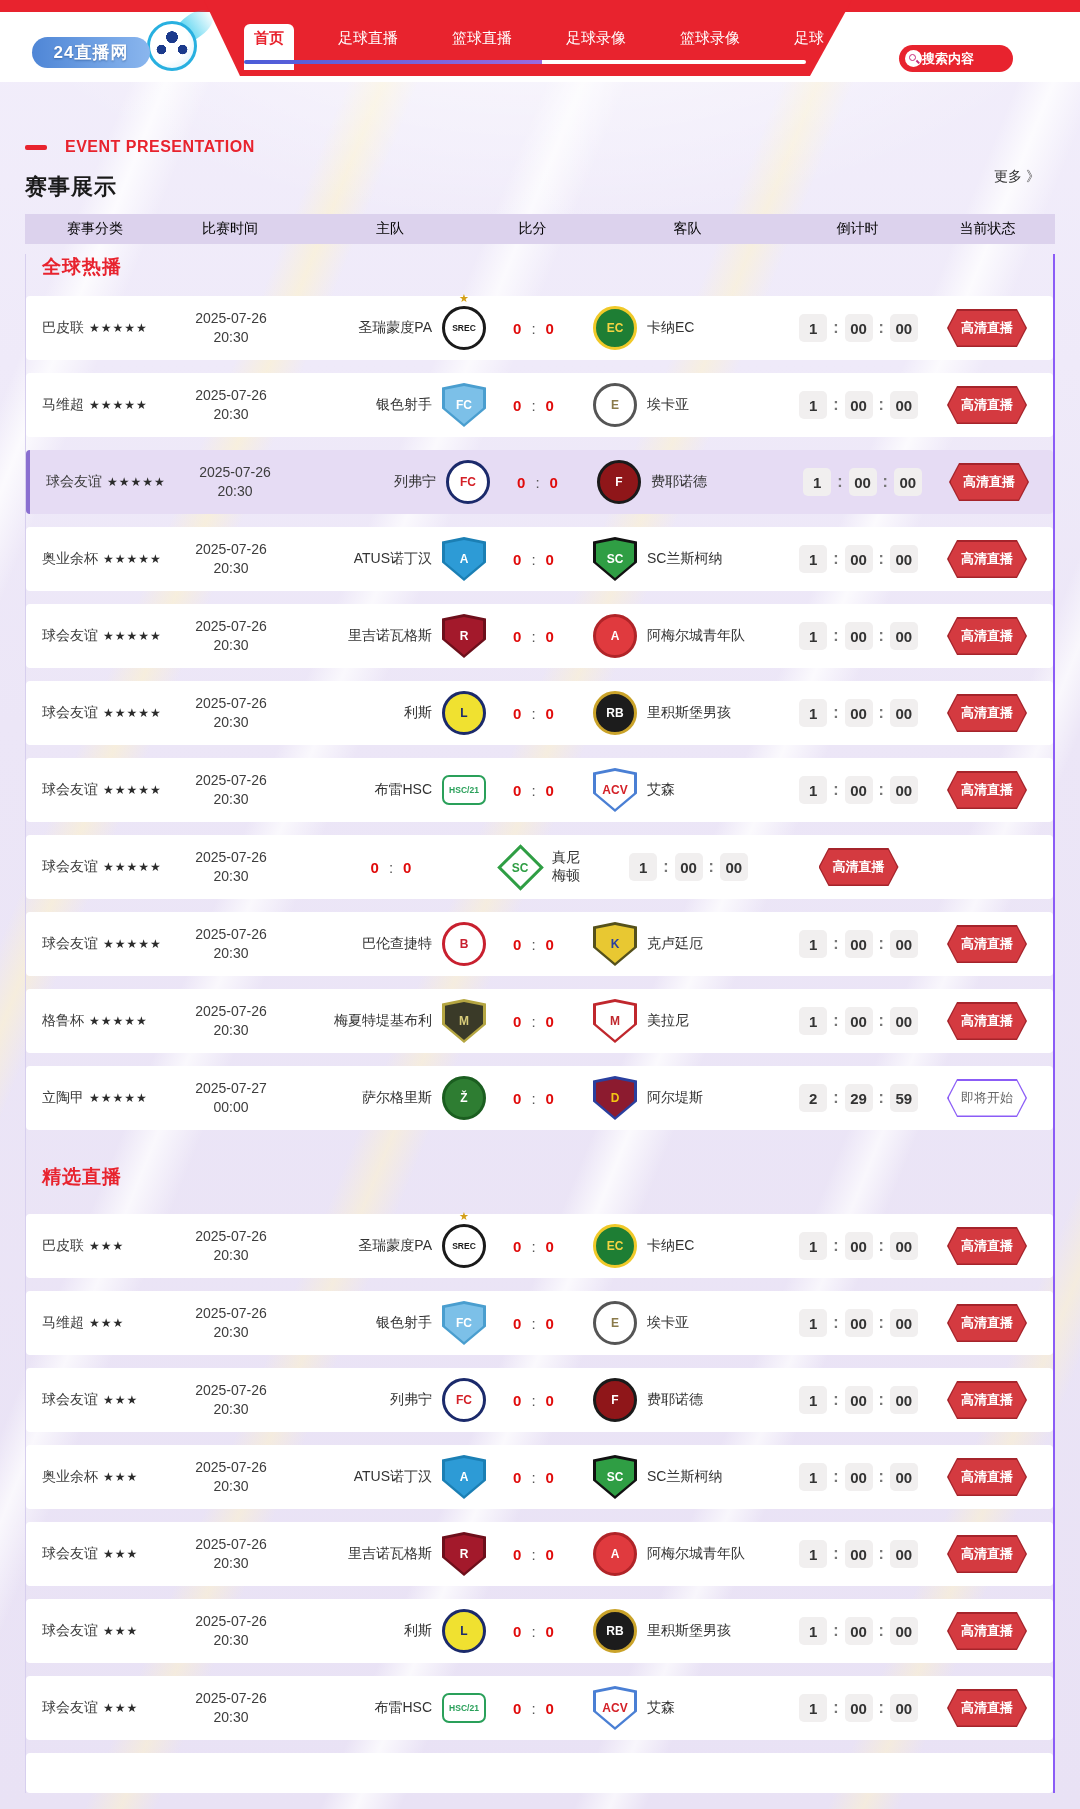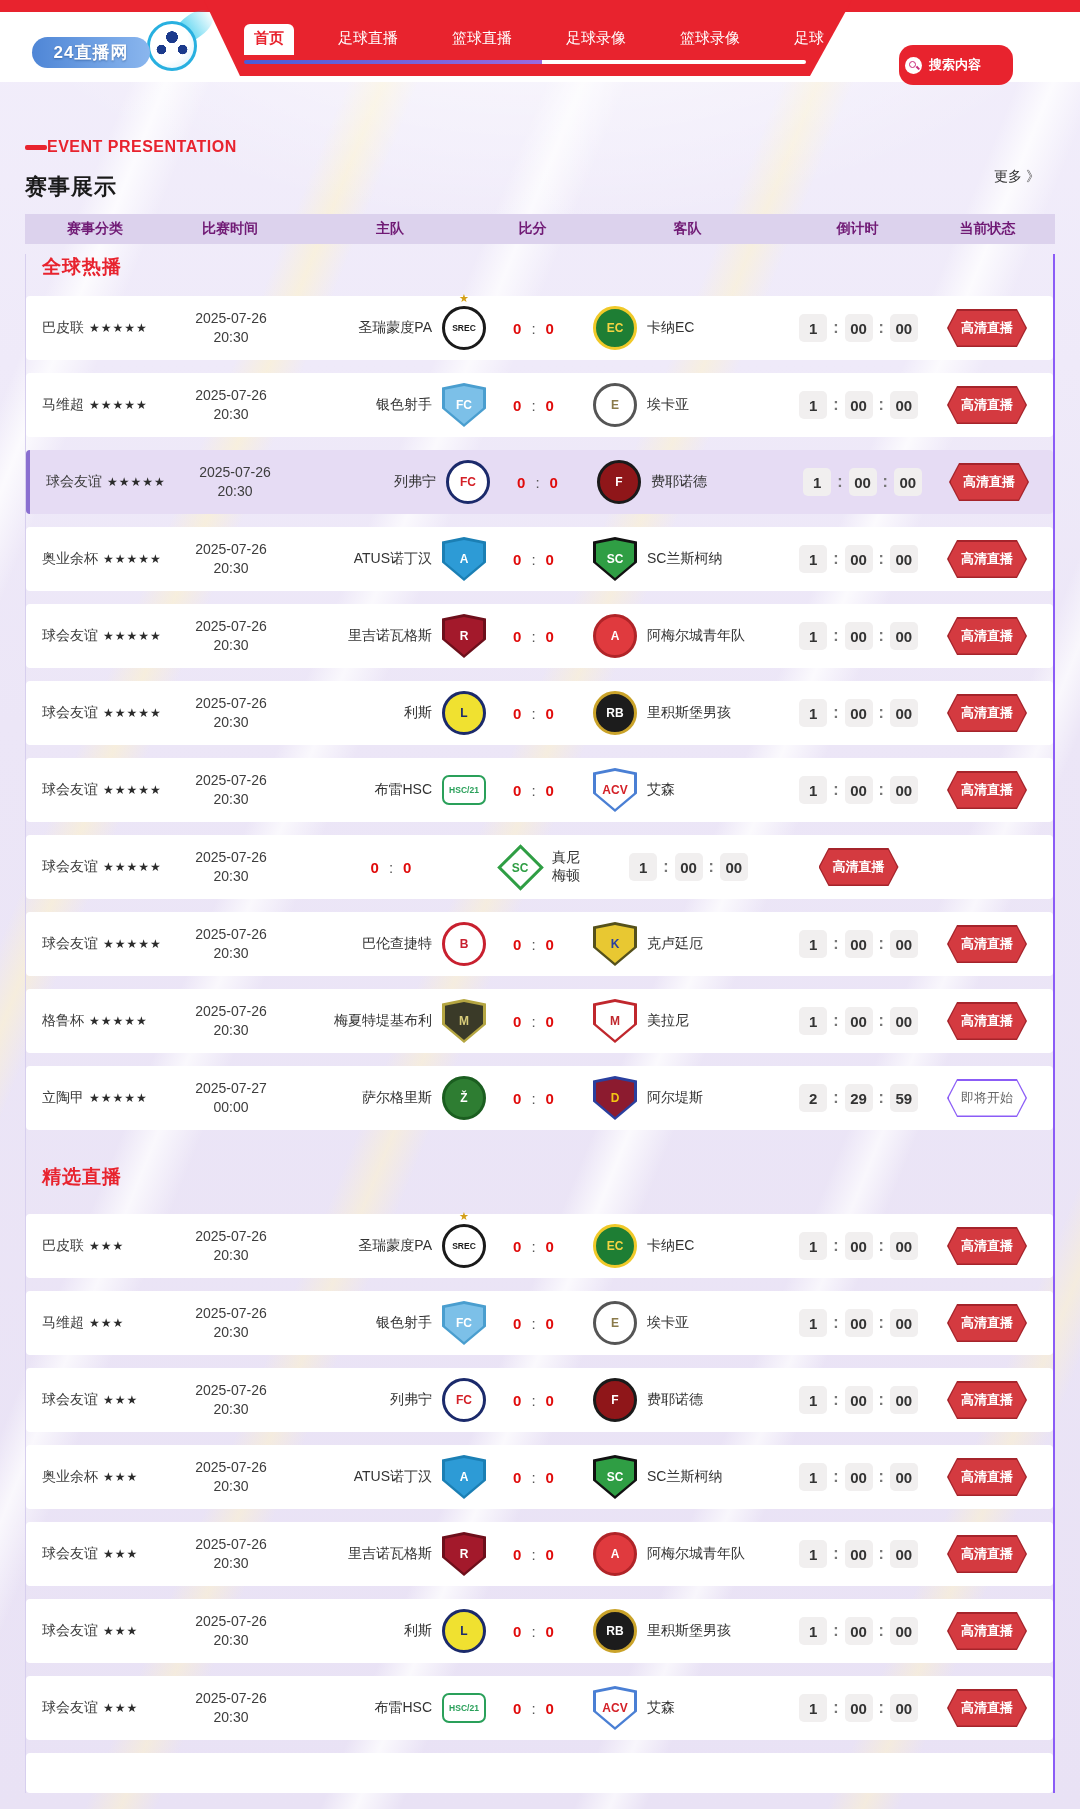--- a/index.html
+++ b/index.html
@@ -16,51 +16,51 @@
     linear-gradient(112deg, transparent 72%, rgba(255,255,255,.7) 74%, transparent 76%),
     linear-gradient(112deg, transparent 86%, rgba(255,244,200,.5) 88%, transparent 90%),
     linear-gradient(180deg,#f2eefb 0%,#ece6f7 40%,#e9e2f5 100%)}
   .content{position:relative;z-index:1}
   
   .header{position:relative;height:82px;background:#ffffff}
   .topbar{position:absolute;top:0;left:0;right:0;height:12px;background:#e8232e}
   .nav-trap{position:absolute;left:204px;top:0;width:648px;height:76px;background:#e8232e;
     clip-path:polygon(0 0,100% 0,calc(100% - 42px) 100%,36px 100%);overflow:hidden}
   .nav-tabs{position:absolute;left:40px;top:24px;display:flex;gap:34px;align-items:flex-end;white-space:nowrap}
-  .nav-item{color:#ffffff;font-size:15px;padding:5px 10px 7px;cursor:pointer}
+  .nav-item{color:#ffffff;font-size:15px;padding:5px 10px 22px;cursor:pointer}
   .nav-item.active{background:#ffffff;color:#e8232e;font-weight:bold;border-radius:6px 6px 0 0}
   .nav-line{position:absolute;left:40px;right:46px;top:60px;height:4px;border-radius:2px;
     background:linear-gradient(90deg,#4a5cd8 0%,#9a6ae0 53%,#ffffff 53%,#ffffff 100%)}
   .logo{position:absolute;left:32px;top:37px;width:118px;height:31px;border-radius:16px;
     background:linear-gradient(90deg,#4f86d6,#8ab6ee);display:flex;align-items:center;justify-content:center;
     color:#fff;font-weight:bold;font-size:17px;letter-spacing:1px;text-shadow:0 1px 2px rgba(20,60,120,.5)}
   .flame{position:absolute;left:172px;top:14px;width:44px;height:24px;transform:rotate(-35deg);
     border-radius:50% 50% 50% 0;background:linear-gradient(90deg,#29c8ec, rgba(41,200,236,0))}
   .ball{position:absolute;left:147px;top:21px;width:50px;height:50px;border-radius:50%;border:3px solid #28b0e0;
     background:radial-gradient(circle 6px at 50% 30%, #1b3a8c 97%, transparent),
                radial-gradient(circle 5px at 26% 58%, #1b3a8c 97%, transparent),
                radial-gradient(circle 5px at 74% 58%, #1b3a8c 97%, transparent),
                radial-gradient(circle at 35% 35%, #ffffff 55%, #cfeefc)}
-  .search-btn{position:absolute;right:67px;top:45px;width:114px;height:40px;border-radius:14px;background:#e8232e;
-    display:flex;align-items:center;gap:7px;padding-left:6px;cursor:pointer}
+  .search-btn{position:absolute;right:67px;top:45px;width:114px;height:27px;border-radius:14px;background:#e8232e;
+    display:flex;align-items:center;padding-left:6px;cursor:pointer}
   .search-btn .label{color:#fff;font-size:13px;font-weight:bold}
   .mag{width:17px;height:17px;background:#fff;border-radius:50%;position:relative}
   .mag::before{content:'';position:absolute;left:4px;top:4px;width:5px;height:5px;border:1.5px solid #c82a7a;border-radius:50%}
   .mag::after{content:'';position:absolute;left:10.5px;top:10.5px;width:4px;height:1.5px;background:#c82a7a;transform:rotate(45deg)}
   
-  .eyebrow{display:flex;align-items:center;gap:0;margin:56px 0 0 25px}
+  .eyebrow{display:flex;align-items:center;gap:18px;margin:56px 0 0 25px}
   .eyebrow .dash{width:22px;height:5px;background:#e8232e;border-radius:2px}
   .eyebrow .txt{color:#e8232e;font-size:16px;font-weight:800;letter-spacing:.5px}
   .more{position:absolute;right:40px;top:168px;font-size:14px;color:#333;cursor:pointer}
   .more .arr{color:#555;margin-left:4px}
   .page-title{margin:16px 0 0 25px;font-size:22px;font-weight:900;color:#1a1a1a;letter-spacing:1px}
   
   .thead{margin:12px 25px 0;height:30px;background:#dcd2ed;display:grid;
     grid-template-columns:140px 130px 190px 95px 215px 125px 1fr;align-items:center;text-align:center}
-  .thead .th{color:#701a75;font-size:14px;font-weight:bold}
+  .thead .th{color:#000000;font-size:14px;font-weight:normal}
   .tbody{margin:10px 25px 0;border-left:1px solid #d7cfee;border-right:2px solid #8b5cf6;min-height:1500px}
   .group-title{color:#e8232e;font-size:19px;font-weight:800;margin:10px 0 16px 16px;letter-spacing:1px}
   .group-title.second{margin-top:34px;margin-bottom:24px}
   .row{height:64px;margin-bottom:13px;background:#ffffff;border-radius:4px;display:grid;
     grid-template-columns:140px 130px 190px 95px 215px 125px 1fr;align-items:center;cursor:pointer}
   .row.hl{background:#e6dcf4;border-left:4px solid #8a6fd0}
   .row.partial{height:40px;margin-bottom:0}
   .c-league{padding-left:16px;font-size:14px;color:#3d3d3d;text-align:left}
   .c-league .stars{font-size:12px;letter-spacing:1px;color:#2b2b2b;margin-left:5px}
   .c-time{text-align:center;font-size:14px;color:#3d3d3d;line-height:1.35}

